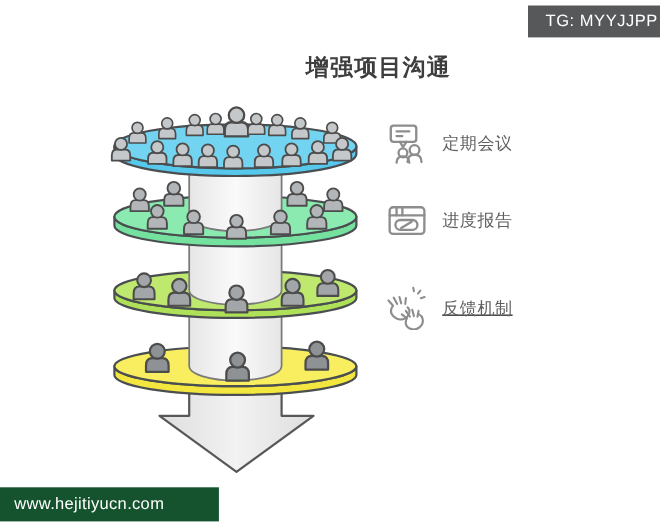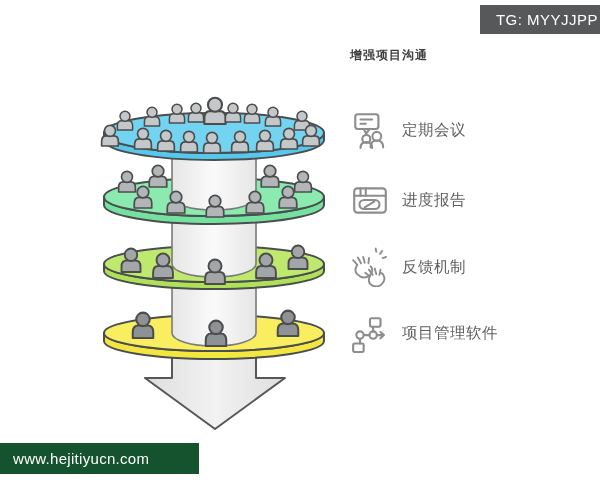--- a/index.html
+++ b/index.html
@@ -6,32 +6,32 @@
   .canvas{
     position:relative;width:600px;height:480px;background:#ffffff;overflow:hidden;
     font-family:"Liberation Sans","DejaVu Sans",sans-serif;
   }
   .badge{
     position:absolute;left:460px;top:5px;width:134px;height:29px;
     background:#57585a;color:#ffffff;font-size:15px;line-height:29px;
     text-align:center;letter-spacing:.5px;margin-left:20px;
   }
   .title{
-    position:absolute;left:278px;top:47px;width:150px;text-align:right;
-    font-size:12px;font-weight:700;color:#3d3d3d;letter-spacing:1px;
+    position:absolute;left:278px;top:47px;width:150px;text-align:left;
+    font-size:21px;font-weight:700;color:#3d3d3d;letter-spacing:1px;
   }
   .diagram-wrap{position:absolute;left:0;top:0;width:600px;height:480px;}
   .label-row{
     position:absolute;left:350px;display:flex;align-items:center;height:42px;
   }
   .label-row .icon{width:40px;height:40px;display:block;flex:0 0 40px;}
   .label-row .label-text{
     margin-left:12px;font-size:15.5px;color:#5f5f5f;letter-spacing:.5px;white-space:nowrap;
   }
-  .row-1{top:109px;} .row-2{top:179px;} .row-3{top:246px;} .row-4{top:312px;}
+  .row-1{top:109px;} .row-2{top:179px;} .row-3{top:259px;text-decoration:underline;} .row-4{top:312px;}
   .footer{
     position:absolute;left:0;top:443px;width:199px;height:31px;box-sizing:border-box;
     background:#14532d;color:#ffffff;font-size:15px;line-height:31px;padding-left:13px;
     letter-spacing:.3px;
   }
   svg{display:block;}
 </style>
 </head>
 <body>
 
@@ -246,29 +246,16 @@
     <svg class="icon" viewBox="0 0 38 38" fill="none" stroke="#8d8d8d" stroke-width="1.8" stroke-linecap="round" stroke-linejoin="round">
       <path d="M25,4.5 l-0.6,-3 M28.5,6.5 l2,-2.6 M31,10.5 l3.2,-1"></path>
       <path d="M7,17 l-4,-4.5 M10.5,15.5 l-3,-5.5 M14,15 l-1.5,-5.5 M17.5,15.5 l0.5,-5"></path>
       <path d="M6.5,17.5 q-3,5 0.5,8.5 q4,4 9,2.5 q4,-1.5 5,-5.5 q0.6,-3 -1.5,-4.6"></path>
       <path d="M19,28 l-4.5,-3.5 M21.5,26.5 l-3.5,-5 M25,26 l-1.5,-5.5 M28,26.5 l1,-5"></path>
       <path d="M18.5,28.5 q-2,5.5 2.5,8 q5,2.5 9,-1 q3.5,-3 2.5,-7 q-0.7,-3 -3,-4"></path>
     </svg>
     <span class="label-text">反馈机制</span>
   </div>
 
-  <div class="label-row row-4">
-    <svg class="icon" viewBox="0 0 38 38" fill="none" stroke="#8d8d8d" stroke-width="2" stroke-linecap="round" stroke-linejoin="round">
-      <rect x="19" y="5" width="10" height="8" rx="1.5"></rect>
-      <rect x="3" y="29" width="10" height="8" rx="1.5"></rect>
-      <circle cx="9.5" cy="21" r="3.5"></circle>
-      <circle cx="22" cy="21" r="3.5"></circle>
-      <path d="M13,21 h5.5"></path>
-      <path d="M25.5,21 h6.5 M29,18 l3.2,3 l-3.2,3"></path>
-      <path d="M22,13 v4.5"></path>
-      <path d="M9.5,24.5 v4.5"></path>
-    </svg>
-    <span class="label-text">项目管理软件</span>
-  </div>
 
   <div class="footer">www.hejitiyucn.com</div>
 
 </div>
 
 </body></html>

